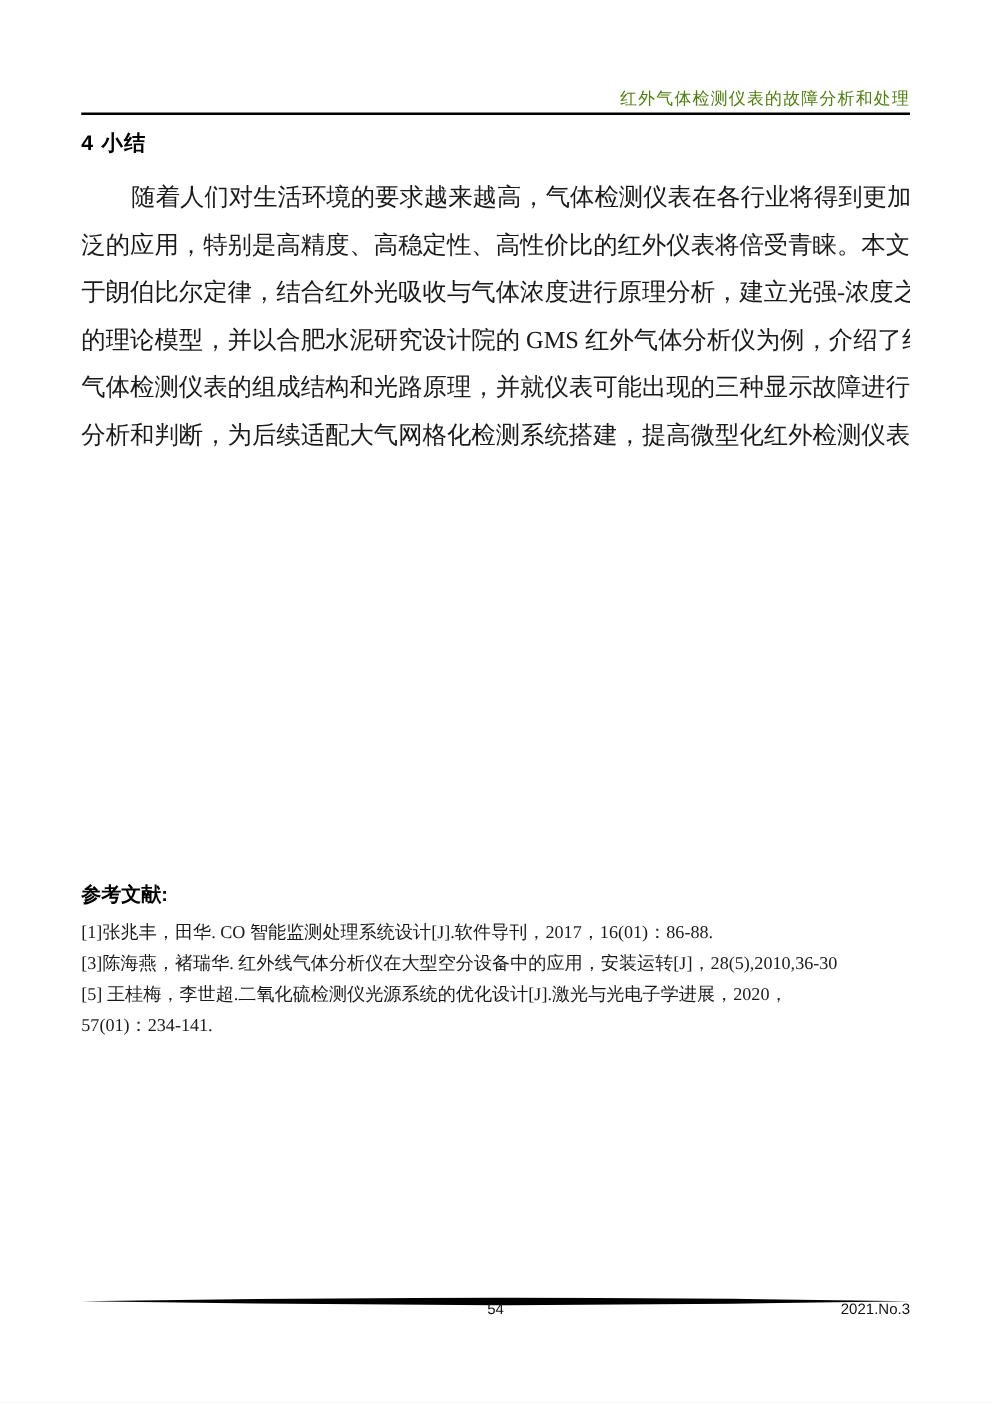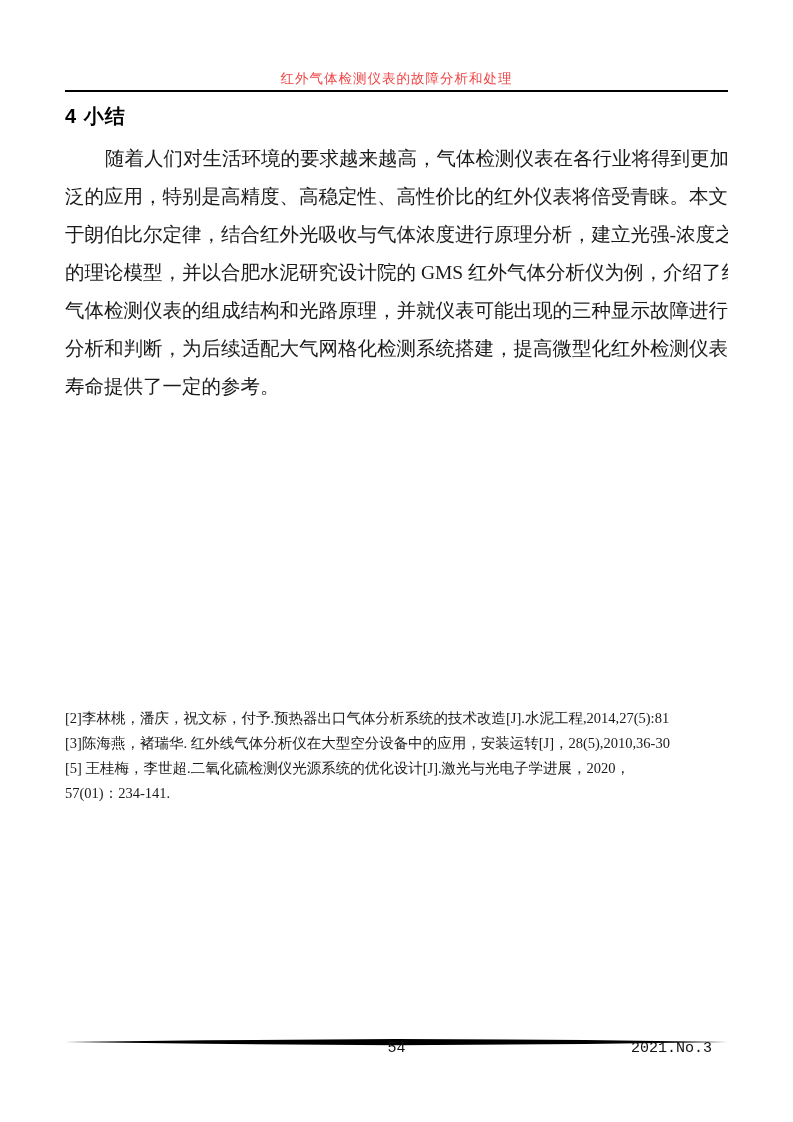--- a/index.html
+++ b/index.html
@@ -15,40 +15,40 @@
     background: #ffffff;
     color: #161616;
     font-family: "Liberation Serif", "DejaVu Serif", serif;
     overflow: hidden;
   }
   .running-header {
     position: absolute;
     top: 70px;
     left: 65px;
     width: 663px;
-    text-align: center;
+    text-align: right;
     font-size: 13.5px;
     letter-spacing: 1px;
-    color: #ef4444;
+    color: #4d7c0f;
   }
   .header-rule {
     position: absolute;
     top: 90px;
     left: 65px;
     width: 663px;
     height: 2px;
     background: #000000;
   }
   .section-heading {
     position: absolute;
     top: 103px;
     left: 65px;
     font-family: "Liberation Sans", "DejaVu Sans", sans-serif;
     font-weight: bold;
-    font-size: 20px;
+    font-size: 17px;
     letter-spacing: 1px;
     color: #000000;
     text-align: right;
   }
   .body-text {
     position: absolute;
     top: 140px;
     left: 65px;
     width: 663px;
     font-size: 19.5px;
@@ -95,33 +95,33 @@
     left: 65px;
     width: 663px;
     height: 7px;
   }
   .footer-row {
     position: absolute;
     top: 1040px;
     left: 65px;
     width: 663px;
     height: 18px;
-    font-family: Liberation Mono, monospace;
-    font-size: 15px;
+    font-family: Liberation Sans, sans-serif;
+    font-size: 12px;
     color: #111111;
   }
   .page-number {
     position: absolute;
     left: 50%;
     transform: translateX(-50%);
     top: 0;
   }
   .issue-number {
     position: absolute;
-    right: 16px;
+    right: 0;
     top: 0;
     margin-left: 13px;
   }
 </style>
 </head>
 <body>
 
 <div class="page">
 
   <div class="running-header">红外气体检测仪表的故障分析和处理</div>
@@ -130,25 +130,25 @@
 
   <div class="section-heading">4 小结</div>
 
   <div class="body-text">
     <div class="body-line first">随着人们对生活环境的要求越来越高，气体检测仪表在各行业将得到更加广</div>
     <div class="body-line">泛的应用，特别是高精度、高稳定性、高性价比的红外仪表将倍受青睐。本文基</div>
     <div class="body-line">于朗伯比尔定律，结合红外光吸收与气体浓度进行原理分析，建立光强-浓度之间</div>
     <div class="body-line">的理论模型，并以合肥水泥研究设计院的 GMS 红外气体分析仪为例，介绍了红外</div>
     <div class="body-line">气体检测仪表的组成结构和光路原理，并就仪表可能出现的三种显示故障进行了</div>
     <div class="body-line">分析和判断，为后续适配大气网格化检测系统搭建，提高微型化红外检测仪表的</div>
-    <div class="body-line last">寿命提供了一定的参考。</div>
   </div>
 
   <div class="references">
-    <div class="reference-line">[2]李林桃，潘庆，祝文标，付予.预热器出口气体分析系统的技术改造[J].水泥工程,2014,27(5):81</div>
+    <div class="references-heading">参考文献:</div>
+    <div class="reference-line">[1]张兆丰，田华. CO 智能监测处理系统设计[J].软件导刊，2017，16(01)：86-88.</div>
     <div class="reference-line">[3]陈海燕，褚瑞华. 红外线气体分析仪在大型空分设备中的应用，安装运转[J]，28(5),2010,36-30</div>
     <div class="reference-line">[5] 王桂梅，李世超.二氧化硫检测仪光源系统的优化设计[J].激光与光电子学进展，2020，</div>
     <div class="reference-line">57(01)：234-141.</div>
   </div>
 
   <div class="footer-rule">
     <svg width="663" height="7" viewBox="0 0 663 7" xmlns="http://www.w3.org/2000/svg">
       <polygon points="0,3 140,1.2 331,0 520,1 663,3 520,5 331,6.2 140,4.8" fill="#000000"></polygon>
     </svg>
   </div>

